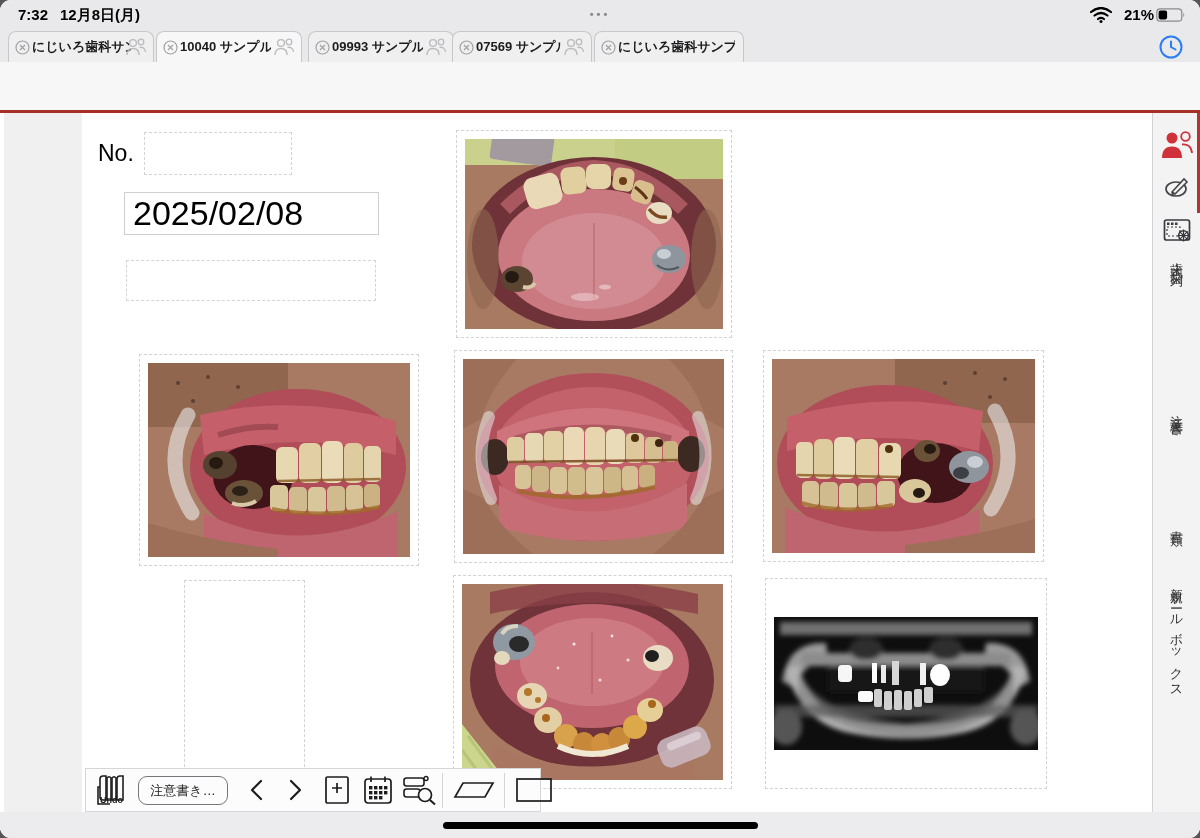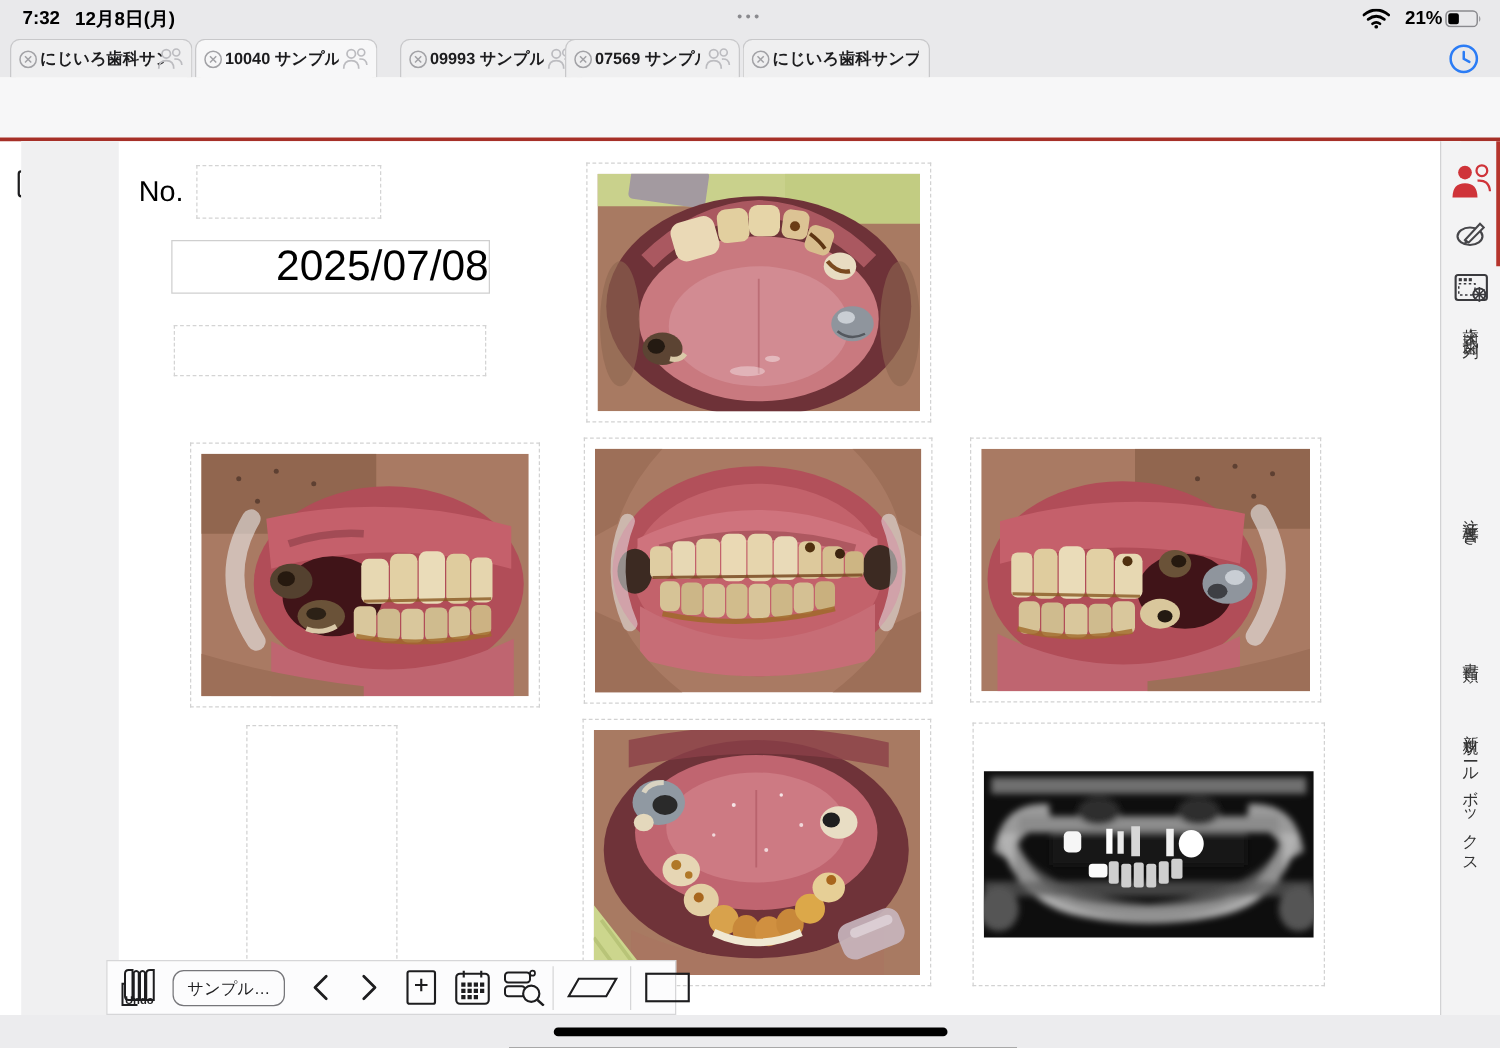--- a/index.html
+++ b/index.html
@@ -1,19 +1,19 @@
 <!DOCTYPE html>
 <html><head>
 <meta charset="utf-8">
 <style>
   * { margin:0; padding:0; box-sizing:border-box; }
   html,body { background:#555; }
   #screen {
     position:relative; width:1200px; height:838px; overflow:hidden;
-    background:#ffffff; font-family:"Liberation Sans","DejaVu Sans",sans-serif;
+    background:#ffffff; font-family:"Liberation Sans","DejaVu Sans",sans-serif;border-radius:11px;
     -webkit-font-smoothing:antialiased;
   }
   
   .topchrome { position:absolute; left:0; top:0; width:1200px; height:62px; background:#e9e9eb; }
   .status-time { position:absolute; left:18px; top:6px; font-size:15px; font-weight:700; color:#000; }
   .status-date { position:absolute; left:60px; top:6px; font-size:15px; font-weight:700; color:#000; }
   .status-dots { position:absolute; left:0; right:0; top:8px; text-align:center; font-size:11px; letter-spacing:3px; color:#8a8a8e; font-weight:700;}
   .status-batt-label { position:absolute; right:46px; top:6px; font-size:15px; font-weight:600; color:#000; }
   .tab { position:absolute; top:31px; height:31px; background:#efeff0; border:1px solid #c8c8ca; border-bottom:none;
          border-radius:8px 8px 0 0; display:flex; align-items:center; padding:0 6px; overflow:hidden; }
@@ -31,21 +31,21 @@
   .blk-label { font-size:11px; color:#1d1d1f; margin-top:1px; }
   .patient-btn { position:absolute; left:158px; top:71px; width:288px; height:29px; background:#c23a33;
                  border-radius:6px; color:#fff; font-size:17px; display:flex; align-items:center; justify-content:center; letter-spacing:1px; }
   .appicon { position:absolute; left:1156px; top:66px; width:36px; height:36px; border-radius:9px;
              background:linear-gradient(135deg,#5cb3f8,#1e7cf0); }
   
   .sidebar { position:absolute; left:1152px; top:113px; width:48px; height:699px; background:#f3f3f4; border-left:1px solid #d2d2d4; }
   .side-redbar { position:absolute; left:44px; top:0px; width:4px; height:100px; background:#b5342c; }
   .vtext { position:absolute; left:14px; writing-mode:vertical-rl; font-size:13px; color:#333; letter-spacing:3px; white-space:nowrap; }
   
-  .canvas { position:absolute; left:17px; top:113px; width:1152px; height:699px; background:#fff;text-align:right; }
+  .canvas { position:absolute; left:4px; top:113px; width:1152px; height:699px; background:#fff; }
   .canvas-gutter { position:absolute; left:0; top:0; width:78px; height:699px; background:#f0f0f1; }
   .no-label { position:absolute; left:94px; top:140px; font-size:23px; color:#000; }
   .field { position:absolute; background:#fff; border:1px dashed #d4d4d4; }
   .datebox { position:absolute; left:120px; top:192px; width:255px; height:43px; border:1px solid #cfcfcf; background:#fff;
              font-size:34px; color:#000; line-height:41px; padding-left:8px; }
   .frame { position:absolute; background:#fff; border:1px dashed #d2d2d2; padding:8px; }
   .frame svg { display:block; }
   
   .btoolbar { position:absolute; left:85px; top:768px; width:456px; height:44px; background:#fcfcfd; border:1px solid #d6d6d8; }
   .bt-item { position:absolute; top:0; height:42px; display:flex; align-items:center; justify-content:center; }
@@ -98,21 +98,21 @@
         <path d="M5 5 L10 10 M10 5 L5 10" stroke="#a2a2a6" stroke-width="1.2"></path>
       </svg>
       <span class="tab-label">10040 サンプル</span>
       <svg width="22" height="18" viewBox="0 0 22 18" style="flex:none">
         <circle cx="8" cy="5" r="3.4" fill="none" stroke="#bcbcc0" stroke-width="1.4"></circle>
         <path d="M2,17 Q2,10.5 8,10.5 Q14,10.5 14,17" fill="none" stroke="#bcbcc0" stroke-width="1.4"></path>
         <circle cx="16" cy="4" r="2.8" fill="none" stroke="#bcbcc0" stroke-width="1.3"></circle>
         <path d="M14.5,9.3 Q20,8.7 20.5,14" fill="none" stroke="#bcbcc0" stroke-width="1.3"></path>
       </svg>
     </div>
-    <div class="tab" style="left:320px;width:146px;">
+    <div class="tab" style="left:308px;width:146px;">
       <svg width="15" height="15" viewBox="0 0 15 15" style="flex:none">
         <circle cx="7.5" cy="7.5" r="6.5" fill="none" stroke="#a2a2a6" stroke-width="1.2"></circle>
         <path d="M5 5 L10 10 M10 5 L5 10" stroke="#a2a2a6" stroke-width="1.2"></path>
       </svg>
       <span class="tab-label">09993 サンプル</span>
       <svg width="22" height="18" viewBox="0 0 22 18" style="flex:none">
         <circle cx="8" cy="5" r="3.4" fill="none" stroke="#bcbcc0" stroke-width="1.4"></circle>
         <path d="M2,17 Q2,10.5 8,10.5 Q14,10.5 14,17" fill="none" stroke="#bcbcc0" stroke-width="1.4"></path>
         <circle cx="16" cy="4" r="2.8" fill="none" stroke="#bcbcc0" stroke-width="1.3"></circle>
         <path d="M14.5,9.3 Q20,8.7 20.5,14" fill="none" stroke="#bcbcc0" stroke-width="1.3"></path>
@@ -258,21 +258,21 @@
       </svg>
     </div>
   </div>
   <div class="redline"></div>
 
   <div class="canvas">
     <div class="canvas-gutter"></div>
 
     <span class="no-label" style="top:27px">No.</span>
     <div class="field" style="left:140px;top:19px;width:148px;height:43px"></div>
-    <div class="datebox" style="top:79px">2025/07/08</div>
+    <div class="datebox" style="top:79px">2025/02/08</div>
     <div class="field" style="left:122px;top:147px;width:250px;height:41px"></div>
 
     <div class="frame" style="left:452px;top:17px;width:276px;height:208px">
       <svg width="258" height="190" viewBox="0 0 258 190">
         <rect width="258" height="190" fill="#a87a62"></rect>
         <rect x="0" y="0" width="258" height="26" fill="#c9d18c"></rect>
         <rect x="150" y="0" width="108" height="40" fill="#c2cc82"></rect>
         <rect x="26" y="-6" width="62" height="30" rx="4" transform="rotate(8 57 9)" fill="#a39aa0"></rect>
         <ellipse cx="129" cy="106" rx="122" ry="88" fill="#6e3238"></ellipse>
         <ellipse cx="129" cy="116" rx="96" ry="66" fill="#c9797f"></ellipse>
@@ -549,21 +549,21 @@
     <div class="bt-item" style="left:6px;width:44px">
       <svg width="36" height="30" viewBox="0 0 36 30">
         <path d="M4,4 Q4,1 7,1 L10,1 L10,25 L7,25 Q4,25 4,22 Z" fill="none" stroke="#1d1d1f" stroke-width="1.6"></path>
         <path d="M11,3 Q13,0.5 15,3 L15,25 L11,25 Z" fill="none" stroke="#1d1d1f" stroke-width="1.6"></path>
         <path d="M16,3 Q18,0.5 20,3 L20,25 L16,25 Z" fill="none" stroke="#1d1d1f" stroke-width="1.6"></path>
         <path d="M21,4 Q21,1 24,1 L27,1 L27,25 L21,25 Z" fill="none" stroke="#1d1d1f" stroke-width="1.6"></path>
         <path d="M4,12 L2,12 L2,29 L14,29" fill="none" stroke="#1d1d1f" stroke-width="1.6"></path>
       </svg>
       <span class="free-label">Undo</span>
     </div>
-    <div class="template-btn">サンプル…</div>
+    <div class="template-btn">注意書き…</div>
     <div class="bt-item" style="left:152px;width:36px">
       <svg width="14" height="22" viewBox="0 0 14 22">
         <path d="M12,2 L3,11 L12,20" fill="none" stroke="#1d1d1f" stroke-width="2.2" stroke-linecap="round" stroke-linejoin="round"></path>
       </svg>
     </div>
     <div class="bt-item" style="left:192px;width:36px">
       <svg width="14" height="22" viewBox="0 0 14 22">
         <path d="M2,2 L11,11 L2,20" fill="none" stroke="#1d1d1f" stroke-width="2.2" stroke-linecap="round" stroke-linejoin="round"></path>
       </svg>
     </div>

